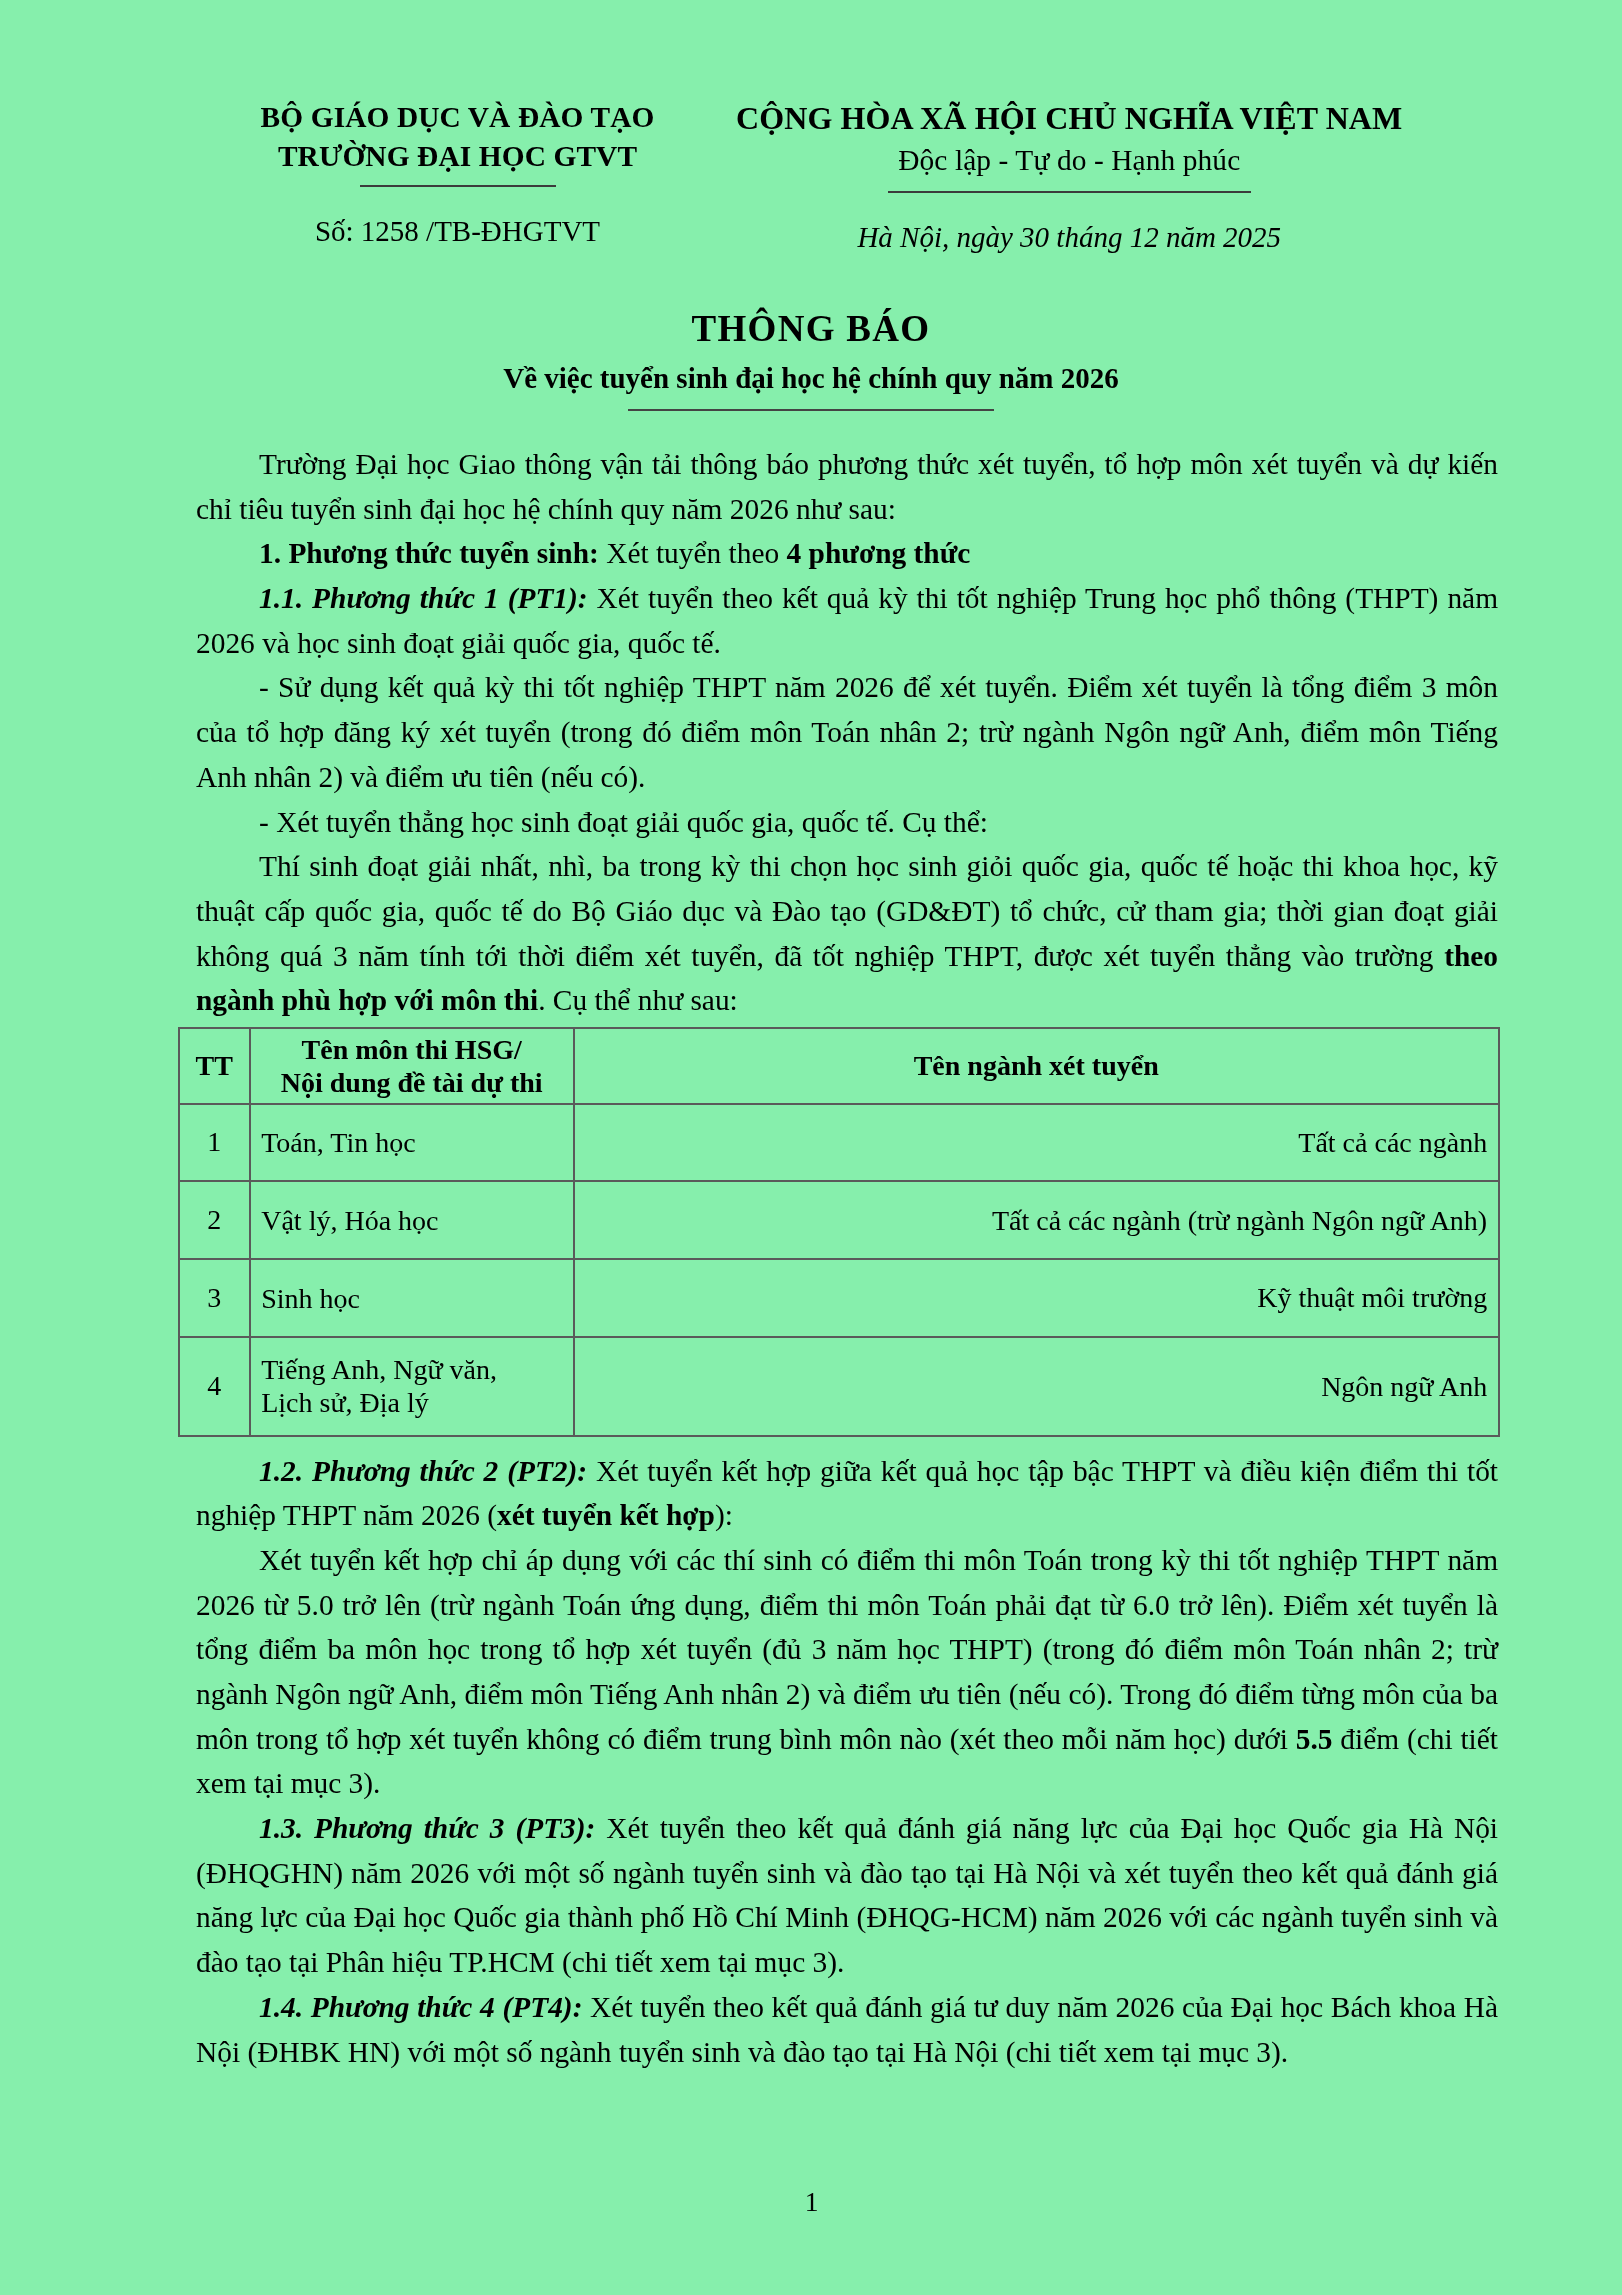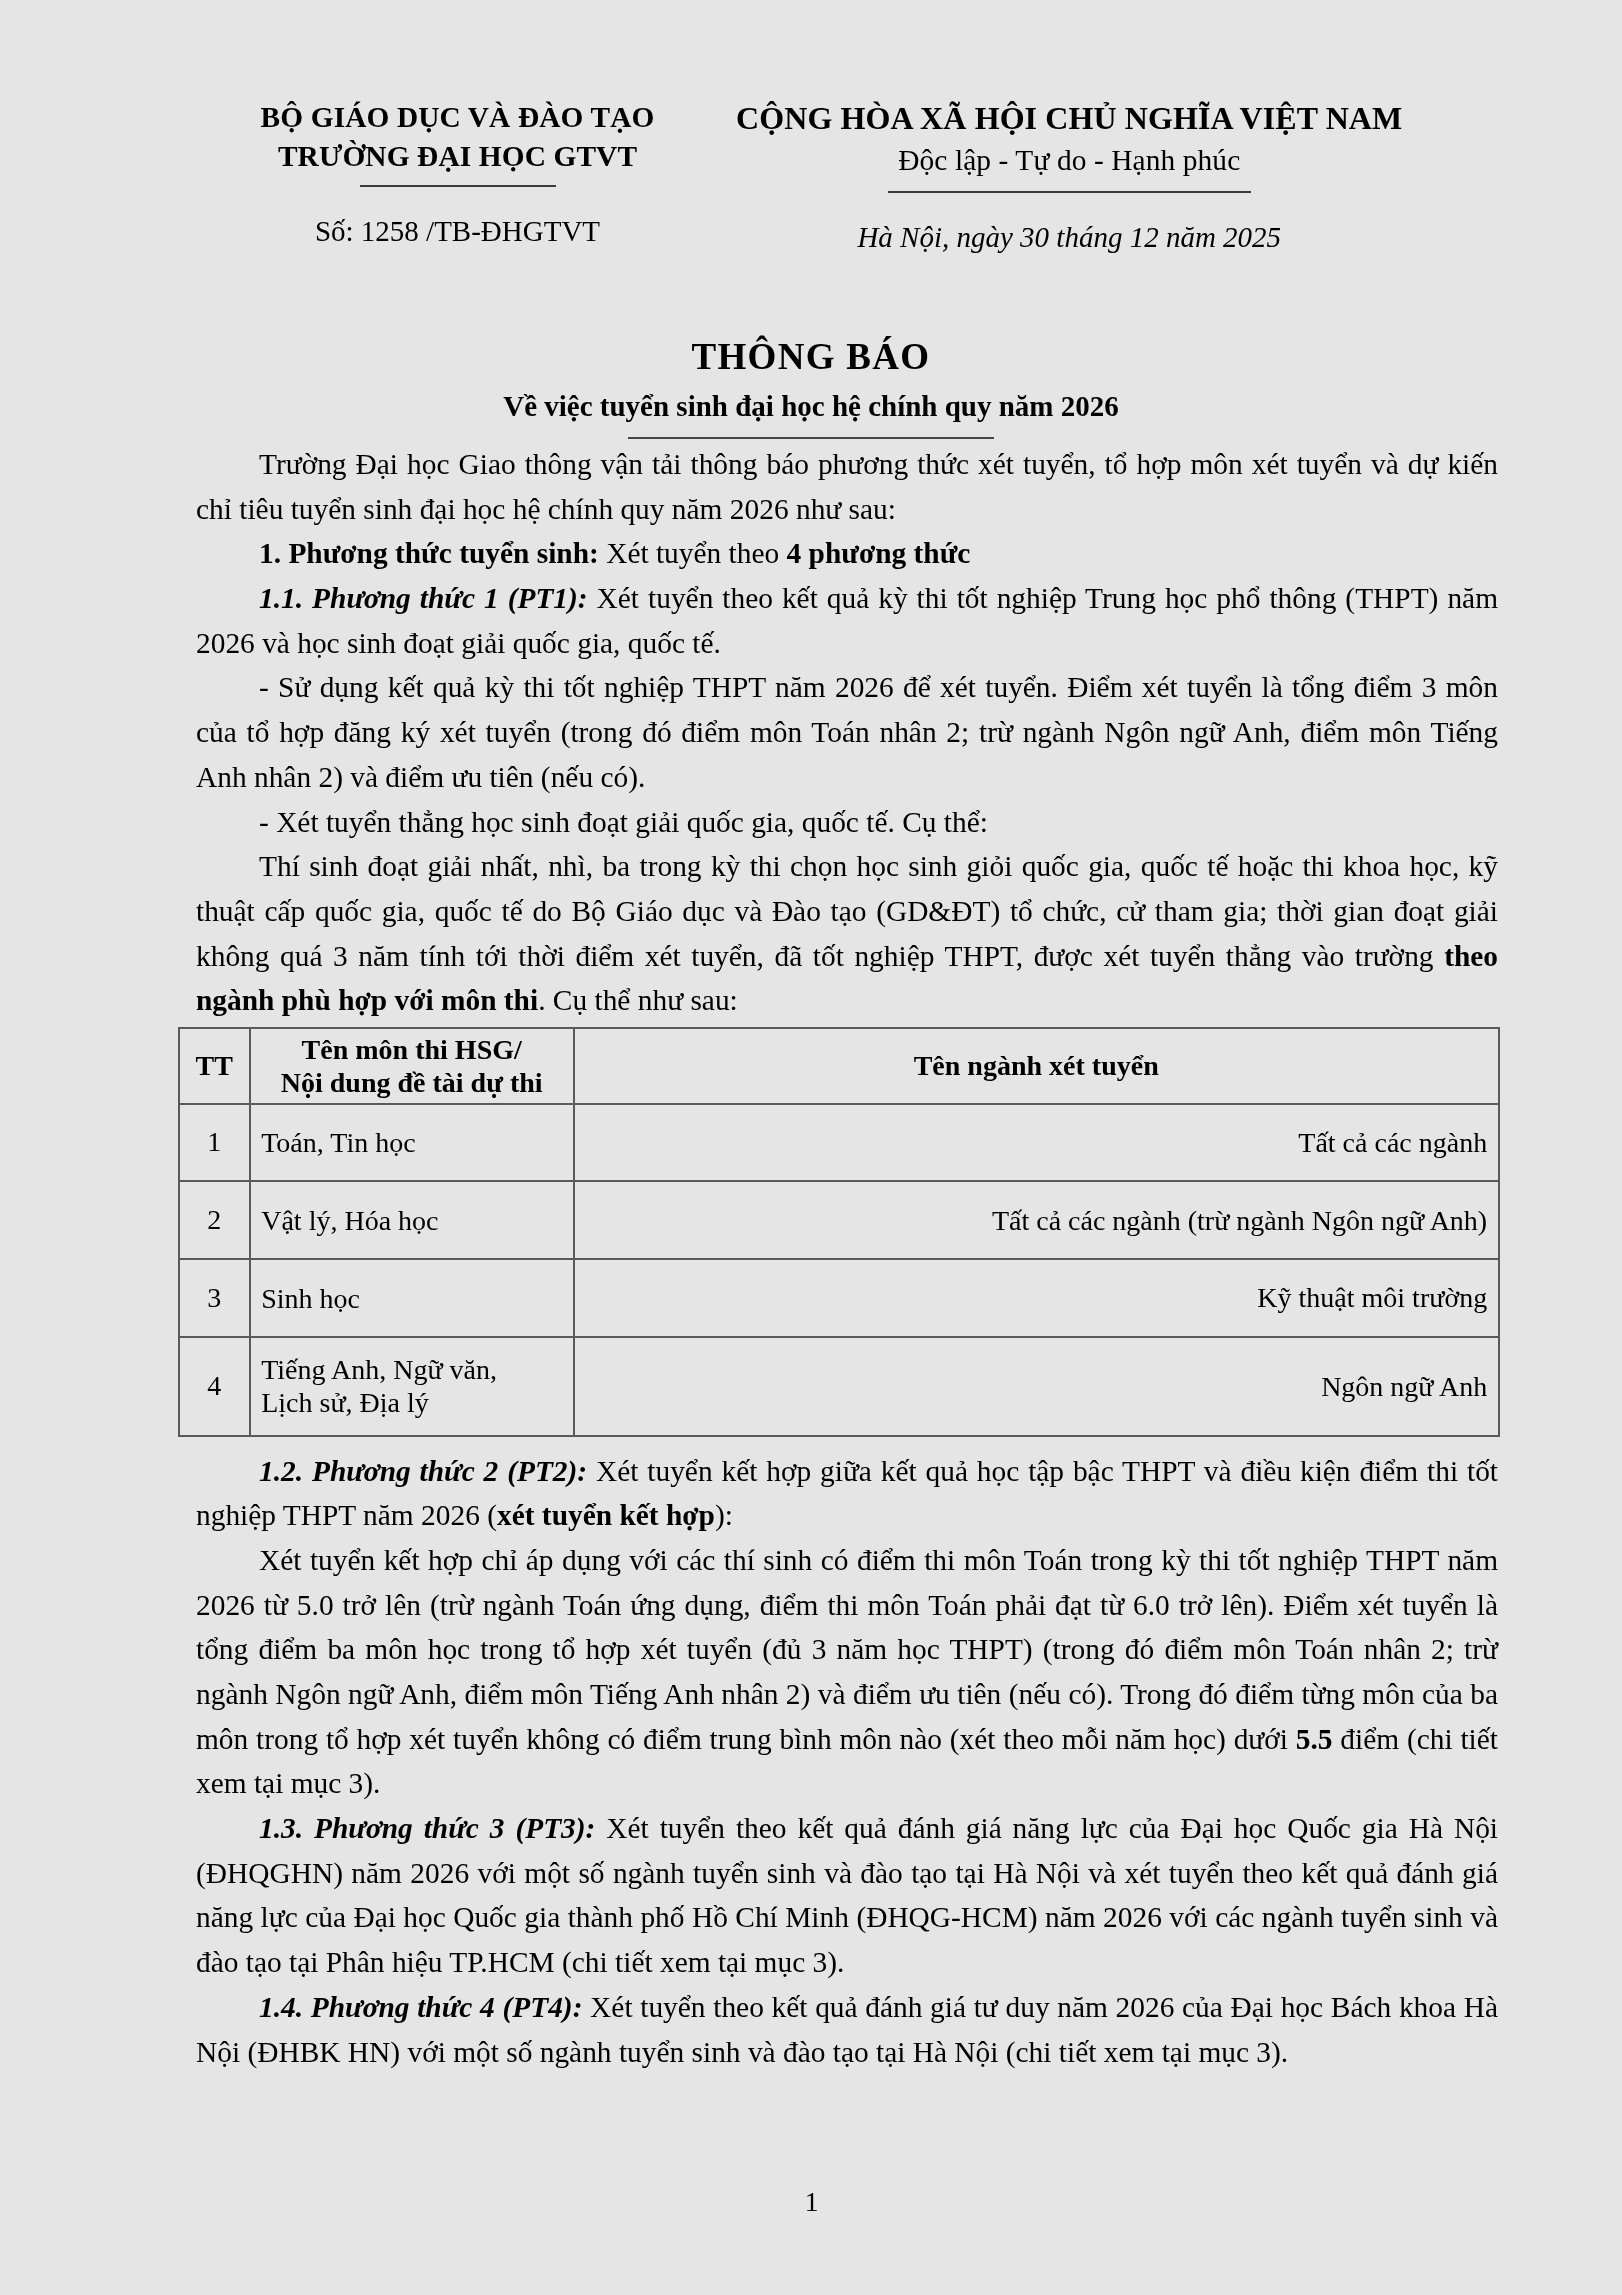--- a/index.html
+++ b/index.html
@@ -4,21 +4,21 @@
 <style>
   html, body {
     margin: 0;
     padding: 0;
     background: #ffffff;
   }
   .page {
     position: relative;
     width: 1623px;
     height: 2295px;
-    background: #e5e5e5;
+    background: #86efac;
     font-family: "Liberation Serif", "DejaVu Serif", serif;
     color: #000000;
     box-sizing: border-box;
     overflow: hidden;
   }
 
   
   .letterhead {
     position: absolute;
     left: 196px;
@@ -79,21 +79,20 @@
     white-space: nowrap;
   }
 
   
   .titleblock {
     position: absolute;
     left: 196px;
     top: 306px;
     width: 1230px;
     text-align: center;
-    margin-top: 28px;
   }
   .doc-title {
     font-size: 37px;
     font-weight: bold;
     letter-spacing: 1.3px;
     line-height: 1.22;
   }
   .doc-subtitle {
     font-size: 29px;
     font-weight: bold;

